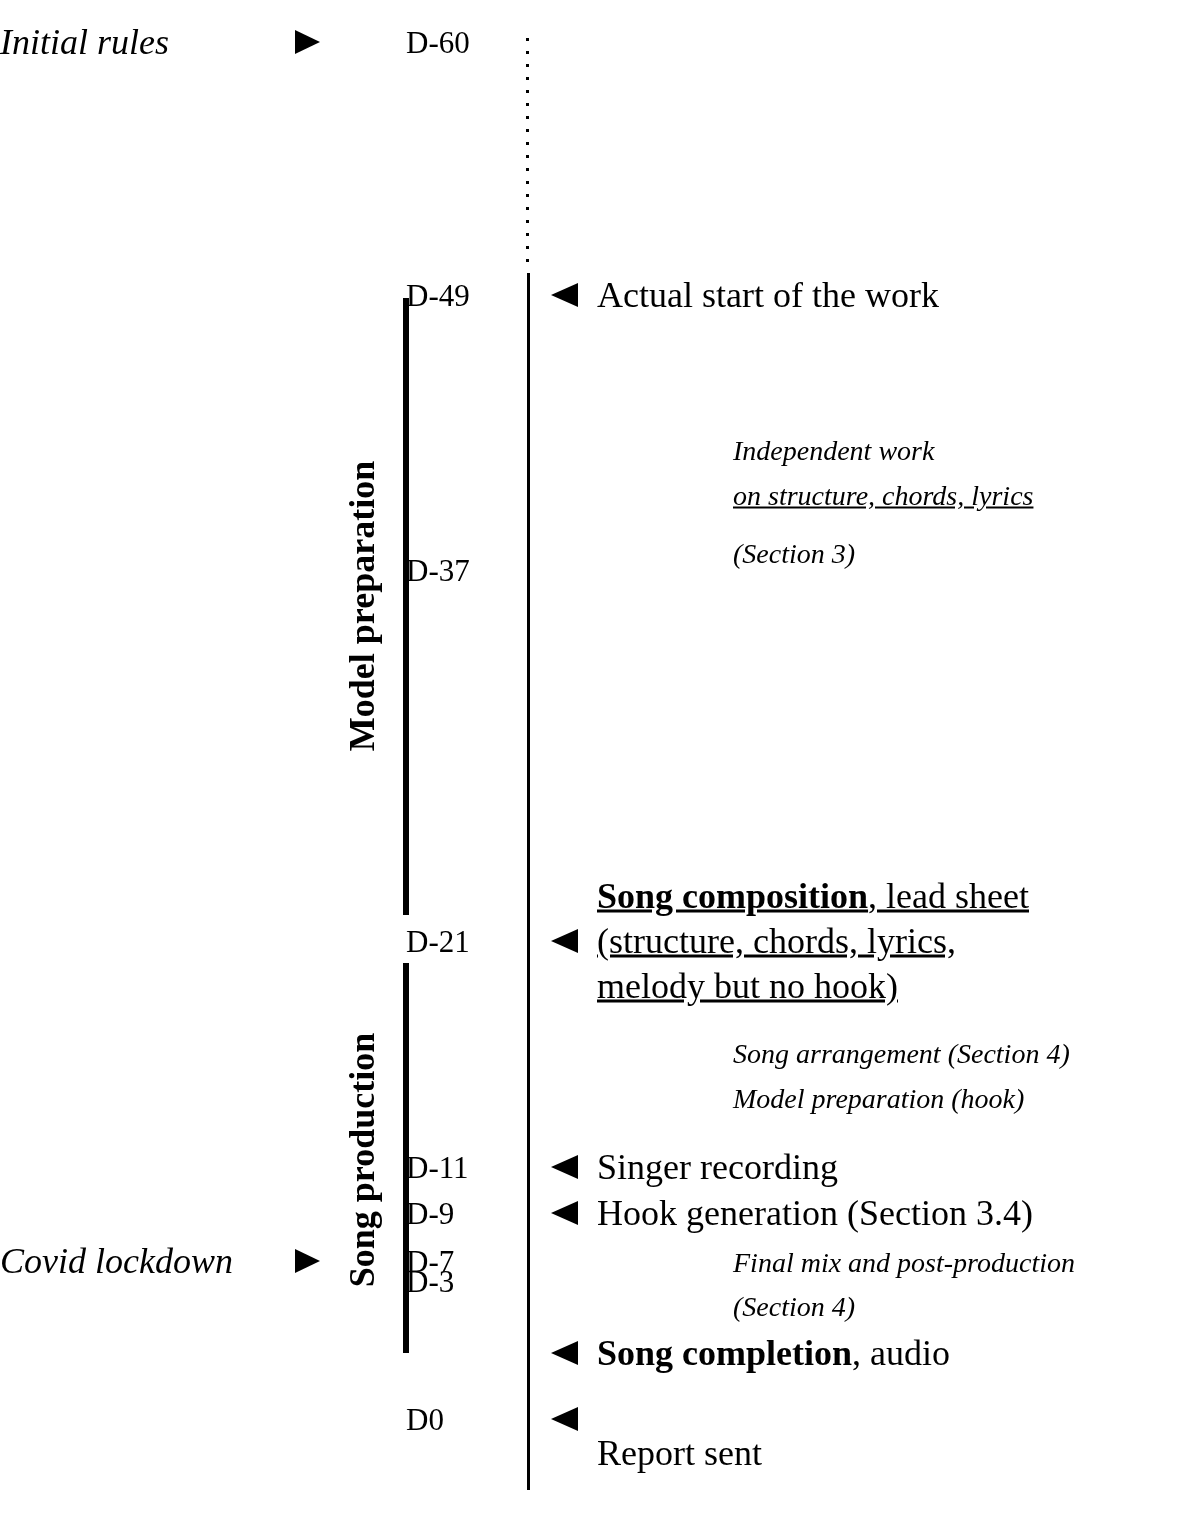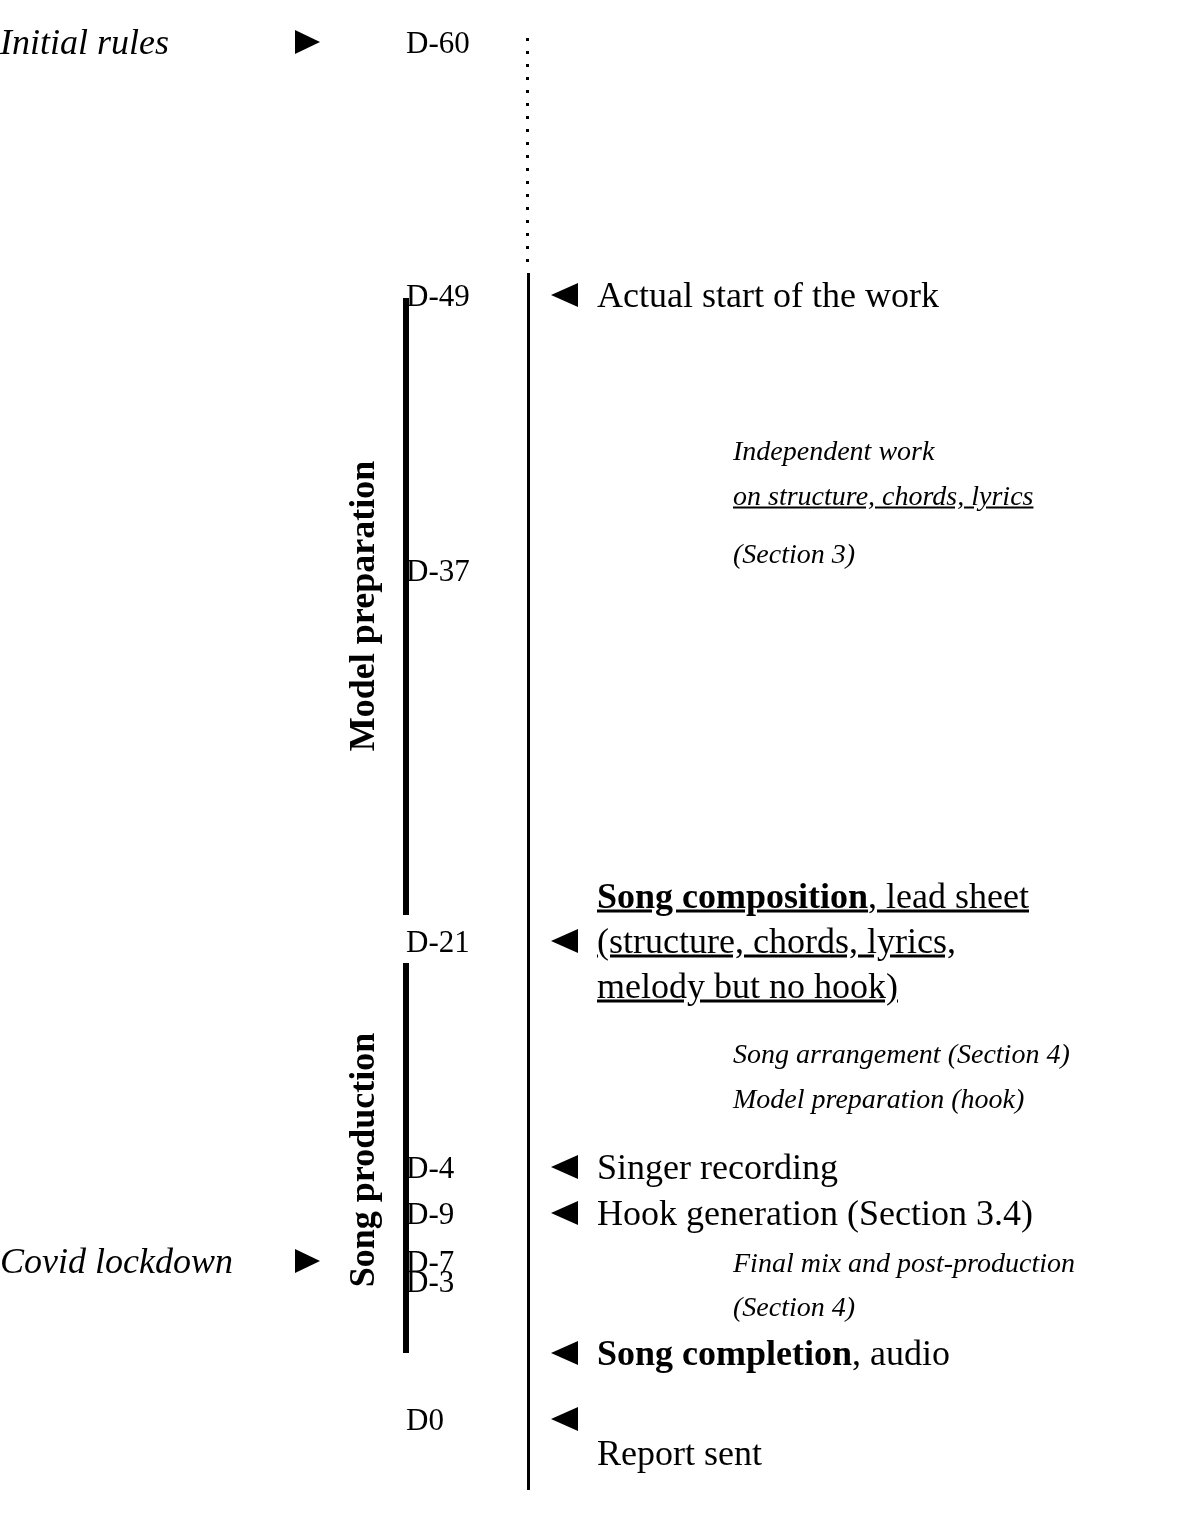--- a/index.html
+++ b/index.html
@@ -86,21 +86,21 @@
   </div>
   <div class="mile" style="top:1261px;">
     <span>Covid lockdown</span>
     <span class="arrR"></span>
   </div>
 
   <div class="day" style="top:42px;">D-60</div>
   <div class="day" style="top:295px;">D-49</div>
   <div class="day" style="top:570px;">D-37</div>
   <div class="day" style="top:941px;">D-21</div>
-  <div class="day" style="top:1167px;">D-4</div>
+  <div class="day" style="top:1167px;">D-11</div>
   <div class="day" style="top:1213px;">D-9</div>
   <div class="day" style="top:1261px;">D-7</div>
   <div class="day" style="top:1281px;">D-3</div>
   <div class="day" style="top:1419px;">D0</div>
 
   <div class="arrL" style="top:283px;"></div>
   <div class="arrL" style="top:929px;"></div>
   <div class="arrL" style="top:1155px;"></div>
   <div class="arrL" style="top:1201px;"></div>
   <div class="arrL" style="top:1341px;"></div>

